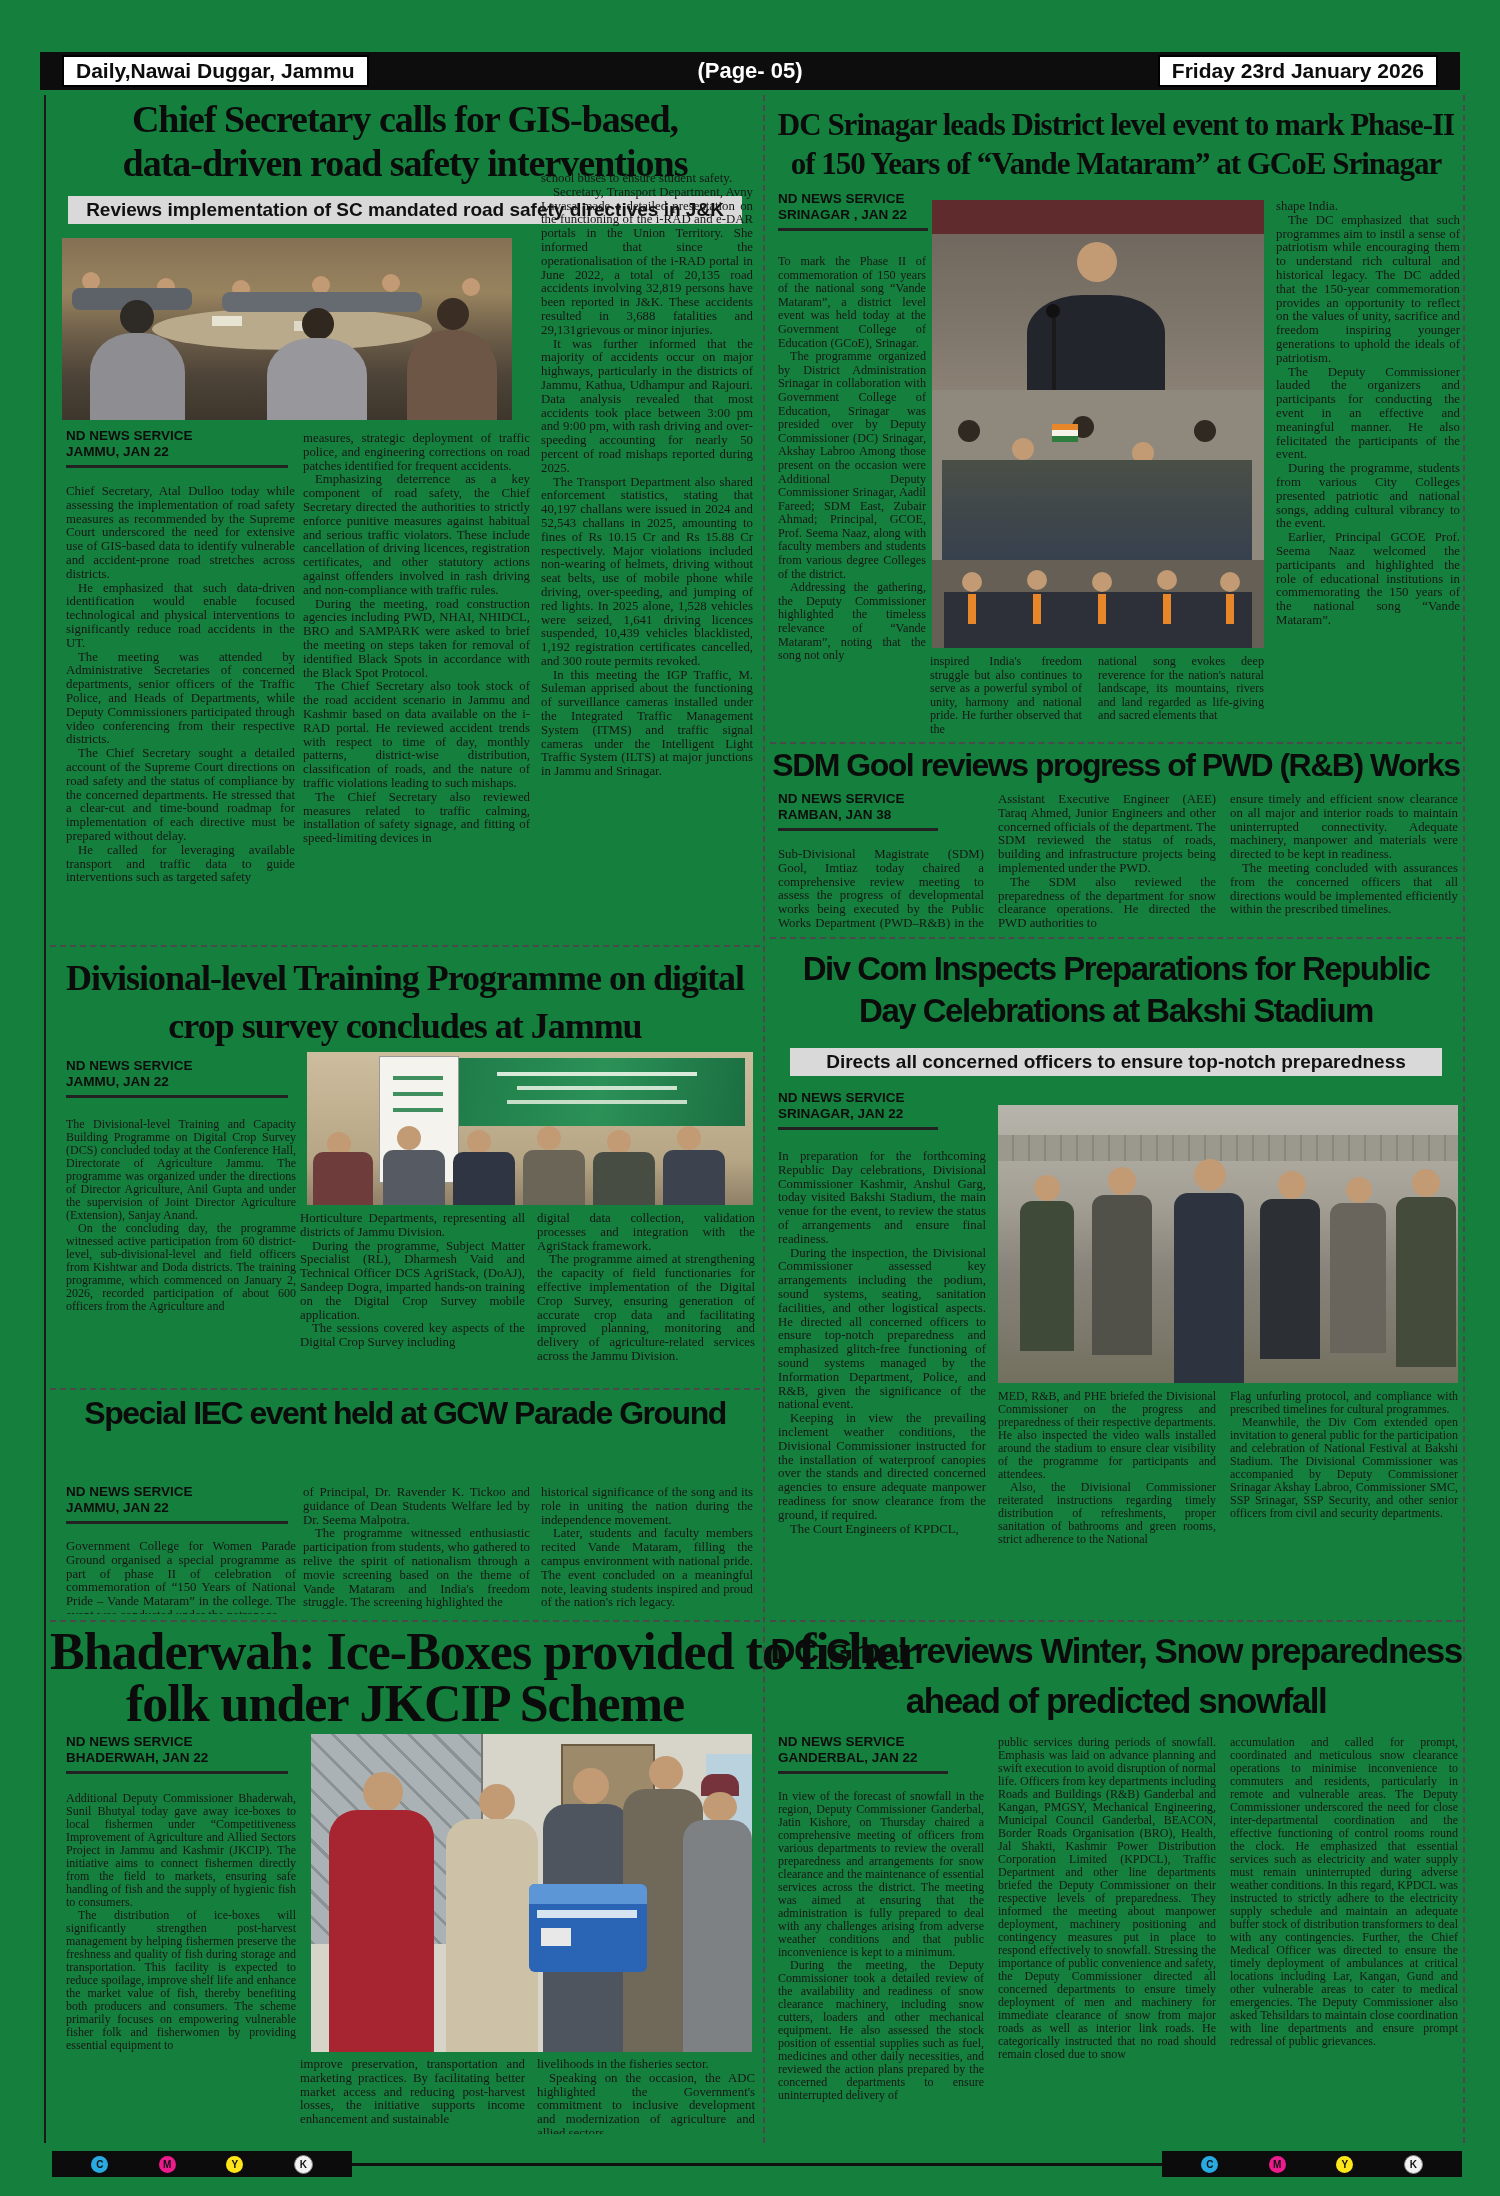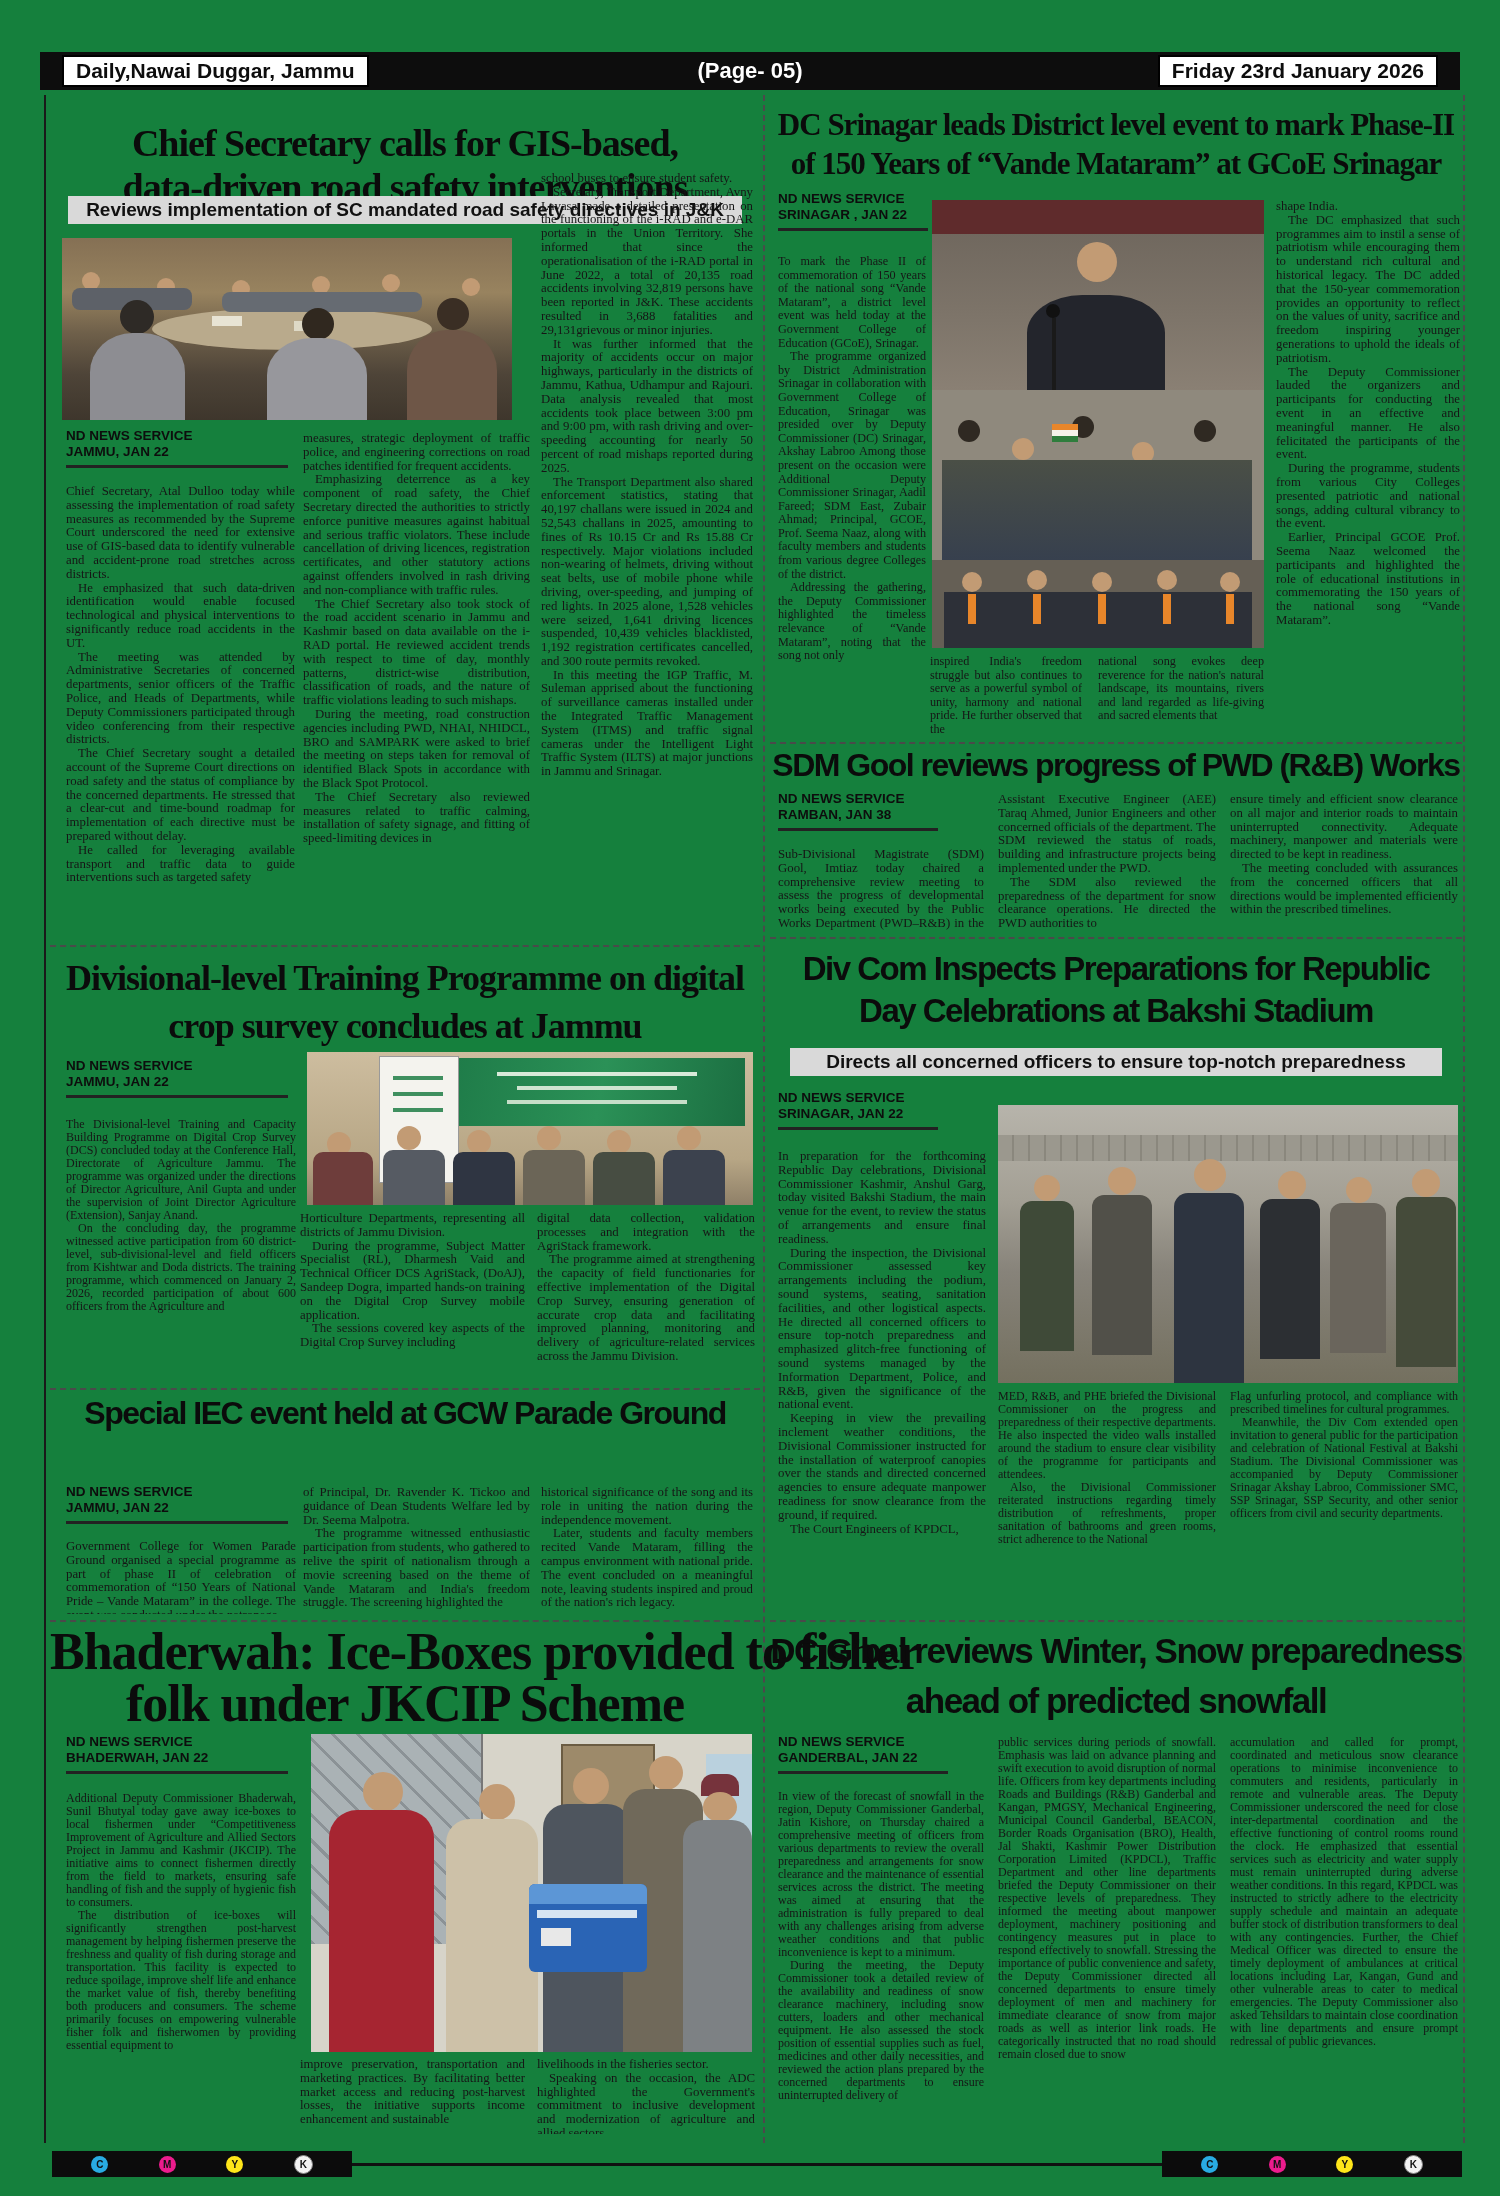--- a/index.html
+++ b/index.html
@@ -54,21 +54,21 @@
   <div class="vdash" style="left:1463px;top:95px;height:2048px;"></div>
   <div class="vdash" style="left:763px;top:95px;height:2048px;"></div>
   <div class="hdash" style="left:50px;top:945px;width:710px;"></div>
   <div class="hdash" style="left:50px;top:1388px;width:710px;"></div>
   <div class="hdash" style="left:50px;top:1620px;width:710px;"></div>
   <div class="hdash" style="left:770px;top:742px;width:692px;"></div>
   <div class="hdash" style="left:770px;top:937px;width:692px;"></div>
   <div class="hdash" style="left:770px;top:1620px;width:692px;"></div>
 
   <section class="abs" style="left:50px;top:95px;width:710px;height:848px;">
-    <div class="hl hl-serif" style="top:2px;font-size:38px;line-height:44px;margin-top:24px;">
+    <div class="hl hl-serif" style="top:2px;font-size:38px;line-height:44px;">
       <span class="line">Chief Secretary calls for GIS-based,</span>
       <span class="line">data-driven road safety interventions</span>
     </div>
     <div class="subhead" style="left:18px;top:101px;width:674px;">Reviews implementation of SC mandated road safety directives in J&amp;K</div>
     <div class="photo" style="left:12px;top:143px;width:450px;height:182px;background:linear-gradient(180deg,#857054 0%,#98835f 30%,#6f604a 52%,#4e4438 75%,#3e362c 100%);">
       <div class="ph" style="left:90px;top:70px;width:280px;height:42px;background:#b9aa8c;border-radius:50%;"></div>
       <div class="ph" style="left:150px;top:78px;width:30px;height:10px;background:#e8e4d4;"></div>
       <div class="ph" style="left:232px;top:83px;width:34px;height:10px;background:#ded9c6;"></div>
       <div class="hd" style="left:20px;top:34px;width:18px;height:18px;"></div>
       <div class="hd" style="left:95px;top:40px;width:18px;height:18px;"></div>
@@ -92,22 +92,22 @@
     <div class="col" style="left:16px;top:390px;width:229px;height:455px;">
         <p>Chief Secretary, Atal Dulloo today while assessing the implementation of road safety measures as recommended by the Supreme Court underscored the need for extensive use of GIS-based data to identify vulnerable and accident-prone road stretches across districts.</p>
         <p>He emphasized that such data-driven identification would enable focused technological and physical interventions to significantly reduce road accidents in the UT.</p>
         <p>The meeting was attended by Administrative Secretaries of concerned departments, senior officers of the Traffic Police, and Heads of Departments, while Deputy Commissioners participated through video conferencing from their respective districts.</p>
         <p>The Chief Secretary sought a detailed account of the Supreme Court directions on road safety and the status of compliance by the concerned departments. He stressed that a clear-cut and time-bound roadmap for implementation of each directive must be prepared without delay.</p>
         <p>He called for leveraging available transport and traffic data to guide interventions such as targeted safety</p>
       </div>
     <div class="col" style="left:253px;top:337px;width:227px;height:508px;">
         <p>measures, strategic deployment of traffic police, and engineering corrections on road patches identified for frequent accidents.</p>
         <p>Emphasizing deterrence as a key component of road safety, the Chief Secretary directed the authorities to strictly enforce punitive measures against habitual and serious traffic violators. These include cancellation of driving licences, registration certificates, and other statutory actions against offenders involved in rash driving and non-compliance with traffic rules.</p>
+        <p>During the meeting, road construction agencies including PWD, NHAI, NHIDCL, BRO and SAMPARK were asked to brief the meeting on steps taken for removal of identified Black Spots in accordance with the Black Spot Protocol.</p>
         <p>The Chief Secretary also took stock of the road accident scenario in Jammu and Kashmir based on data available on the i-RAD portal. He reviewed accident trends with respect to time of day, monthly patterns, district-wise distribution, classification of roads, and the nature of traffic violations leading to such mishaps.</p>
-        <p>During the meeting, road construction agencies including PWD, NHAI, NHIDCL, BRO and SAMPARK were asked to brief the meeting on steps taken for removal of identified Black Spots in accordance with the Black Spot Protocol.</p>
         <p>The Chief Secretary also reviewed measures related to traffic calming, installation of safety signage, and fitting of speed-limiting devices in</p>
       </div>
     <div class="col" style="left:491px;top:77px;width:212px;height:768px;">
         <p>school buses to ensure student safety.</p>
         <p>Secretary, Transport Department, Avny Lavasa made a detailed presentation on the functioning of the i-RAD and e-DAR portals in the Union Territory. She informed that since the operationalisation of the i-RAD portal in June 2022, a total of 20,135 road accidents involving 32,819 persons have been reported in J&amp;K. These accidents resulted in 3,688 fatalities and 29,131grievous or minor injuries.</p>
         <p>It was further informed that the majority of accidents occur on major highways, particularly in the districts of Jammu, Kathua, Udhampur and Rajouri. Data analysis revealed that most accidents took place between 3:00 pm and 9:00 pm, with rash driving and over-speeding accounting for nearly 50 percent of road mishaps reported during 2025.</p>
         <p>The Transport Department also shared enforcement statistics, stating that 40,197 challans were issued in 2024 and 52,543 challans in 2025, amounting to fines of Rs 10.15 Cr and Rs 15.88 Cr respectively. Major violations included non-wearing of helmets, driving without seat belts, use of mobile phone while driving, over-speeding, and jumping of red lights. In 2025 alone, 1,528 vehicles were seized, 1,641 driving licences suspended, 10,439 vehicles blacklisted, 1,192 registration certificates cancelled, and 300 route permits revoked.</p>
         <p>In this meeting the IGP Traffic, M. Suleman apprised about the functioning of surveillance cameras installed under the Integrated Traffic Management System (ITMS) and traffic signal cameras under the Intelligent Light Traffic System (ILTS) at major junctions in Jammu and Srinagar.</p>
       </div>
   </section>

